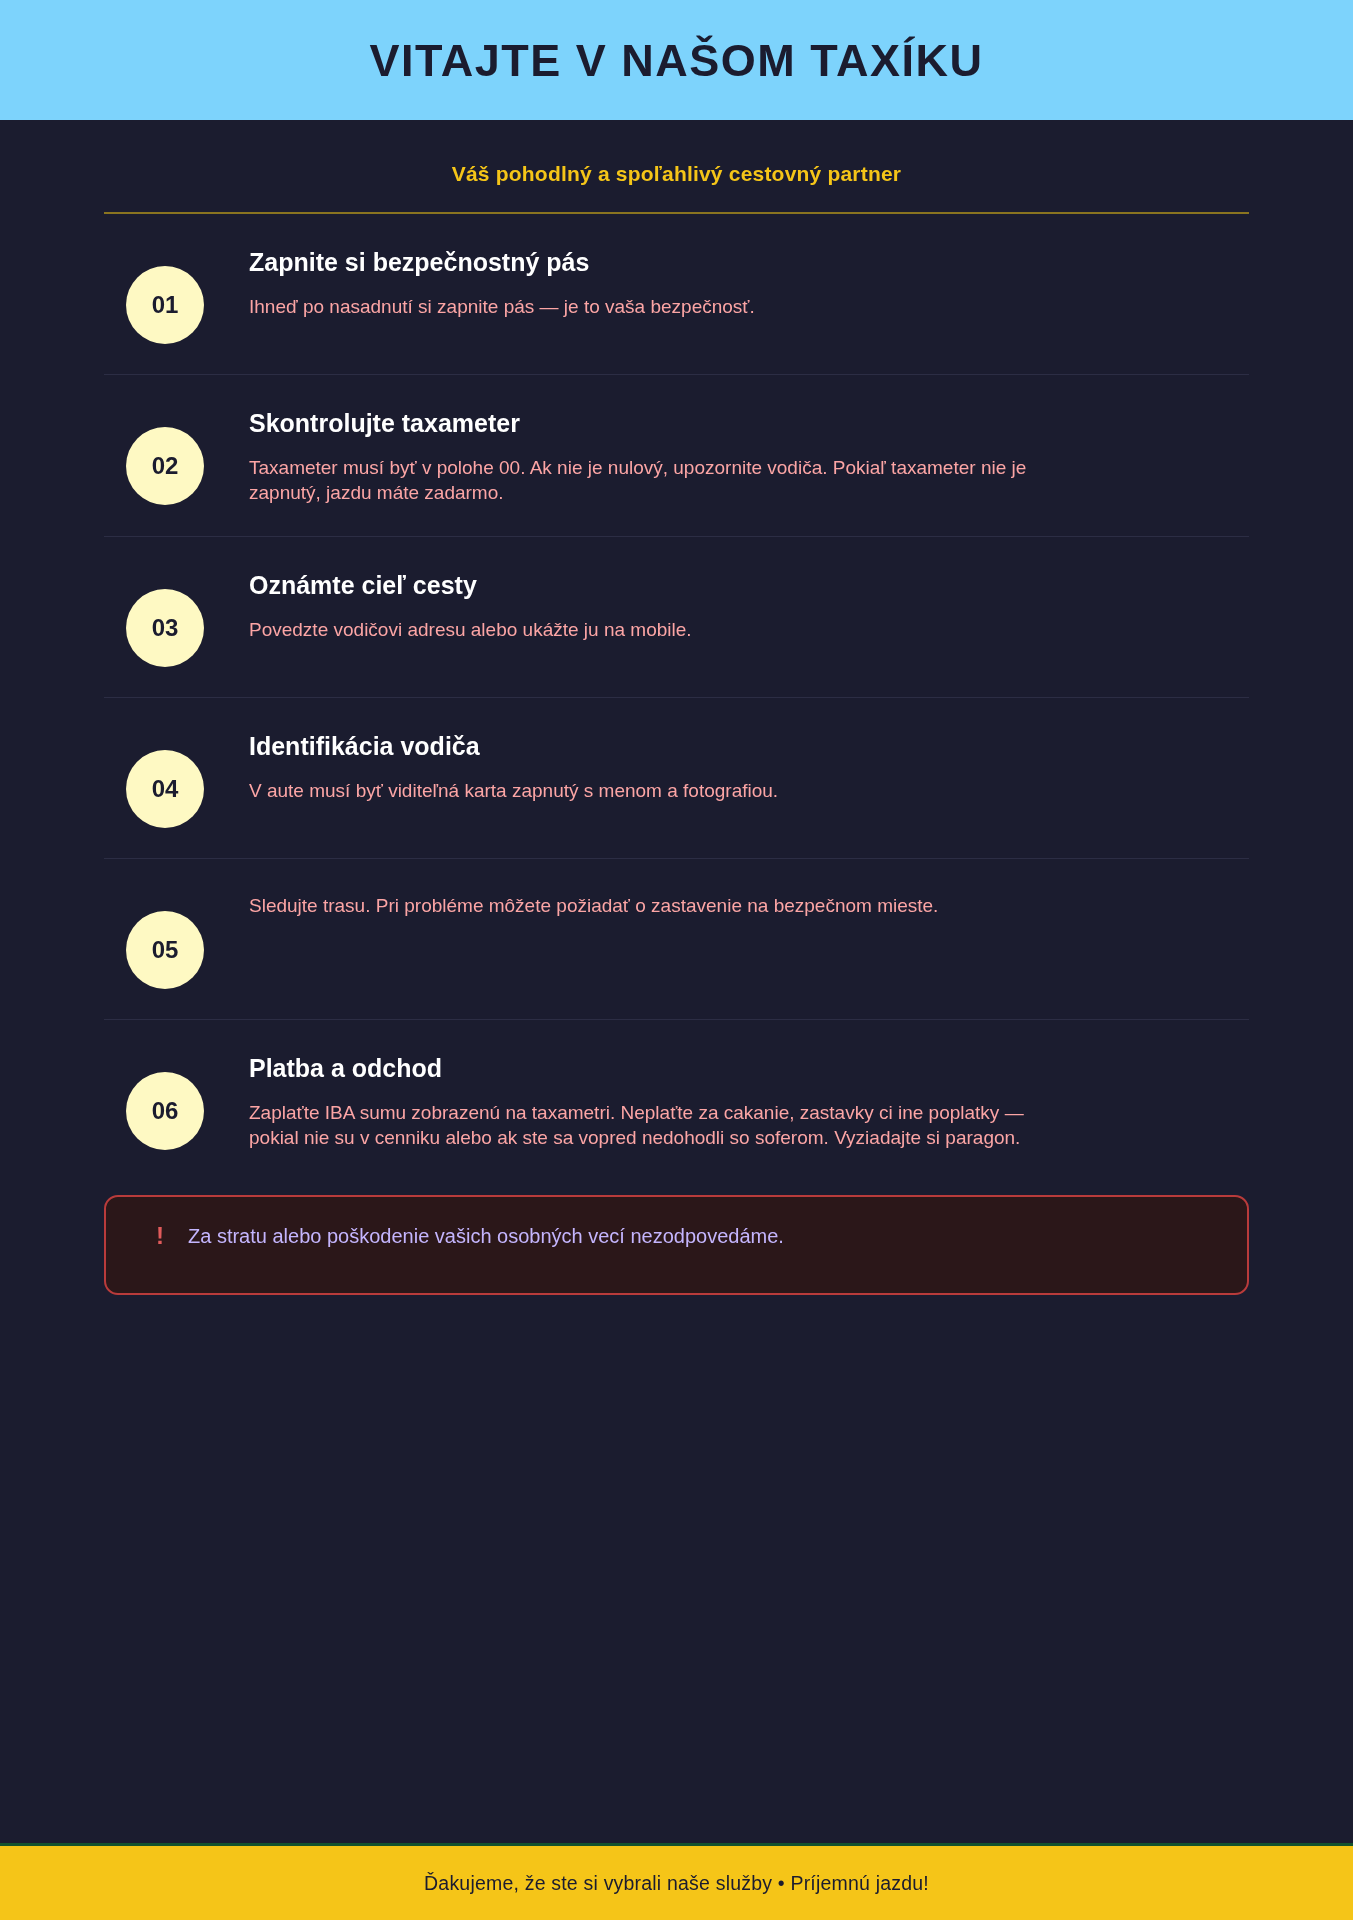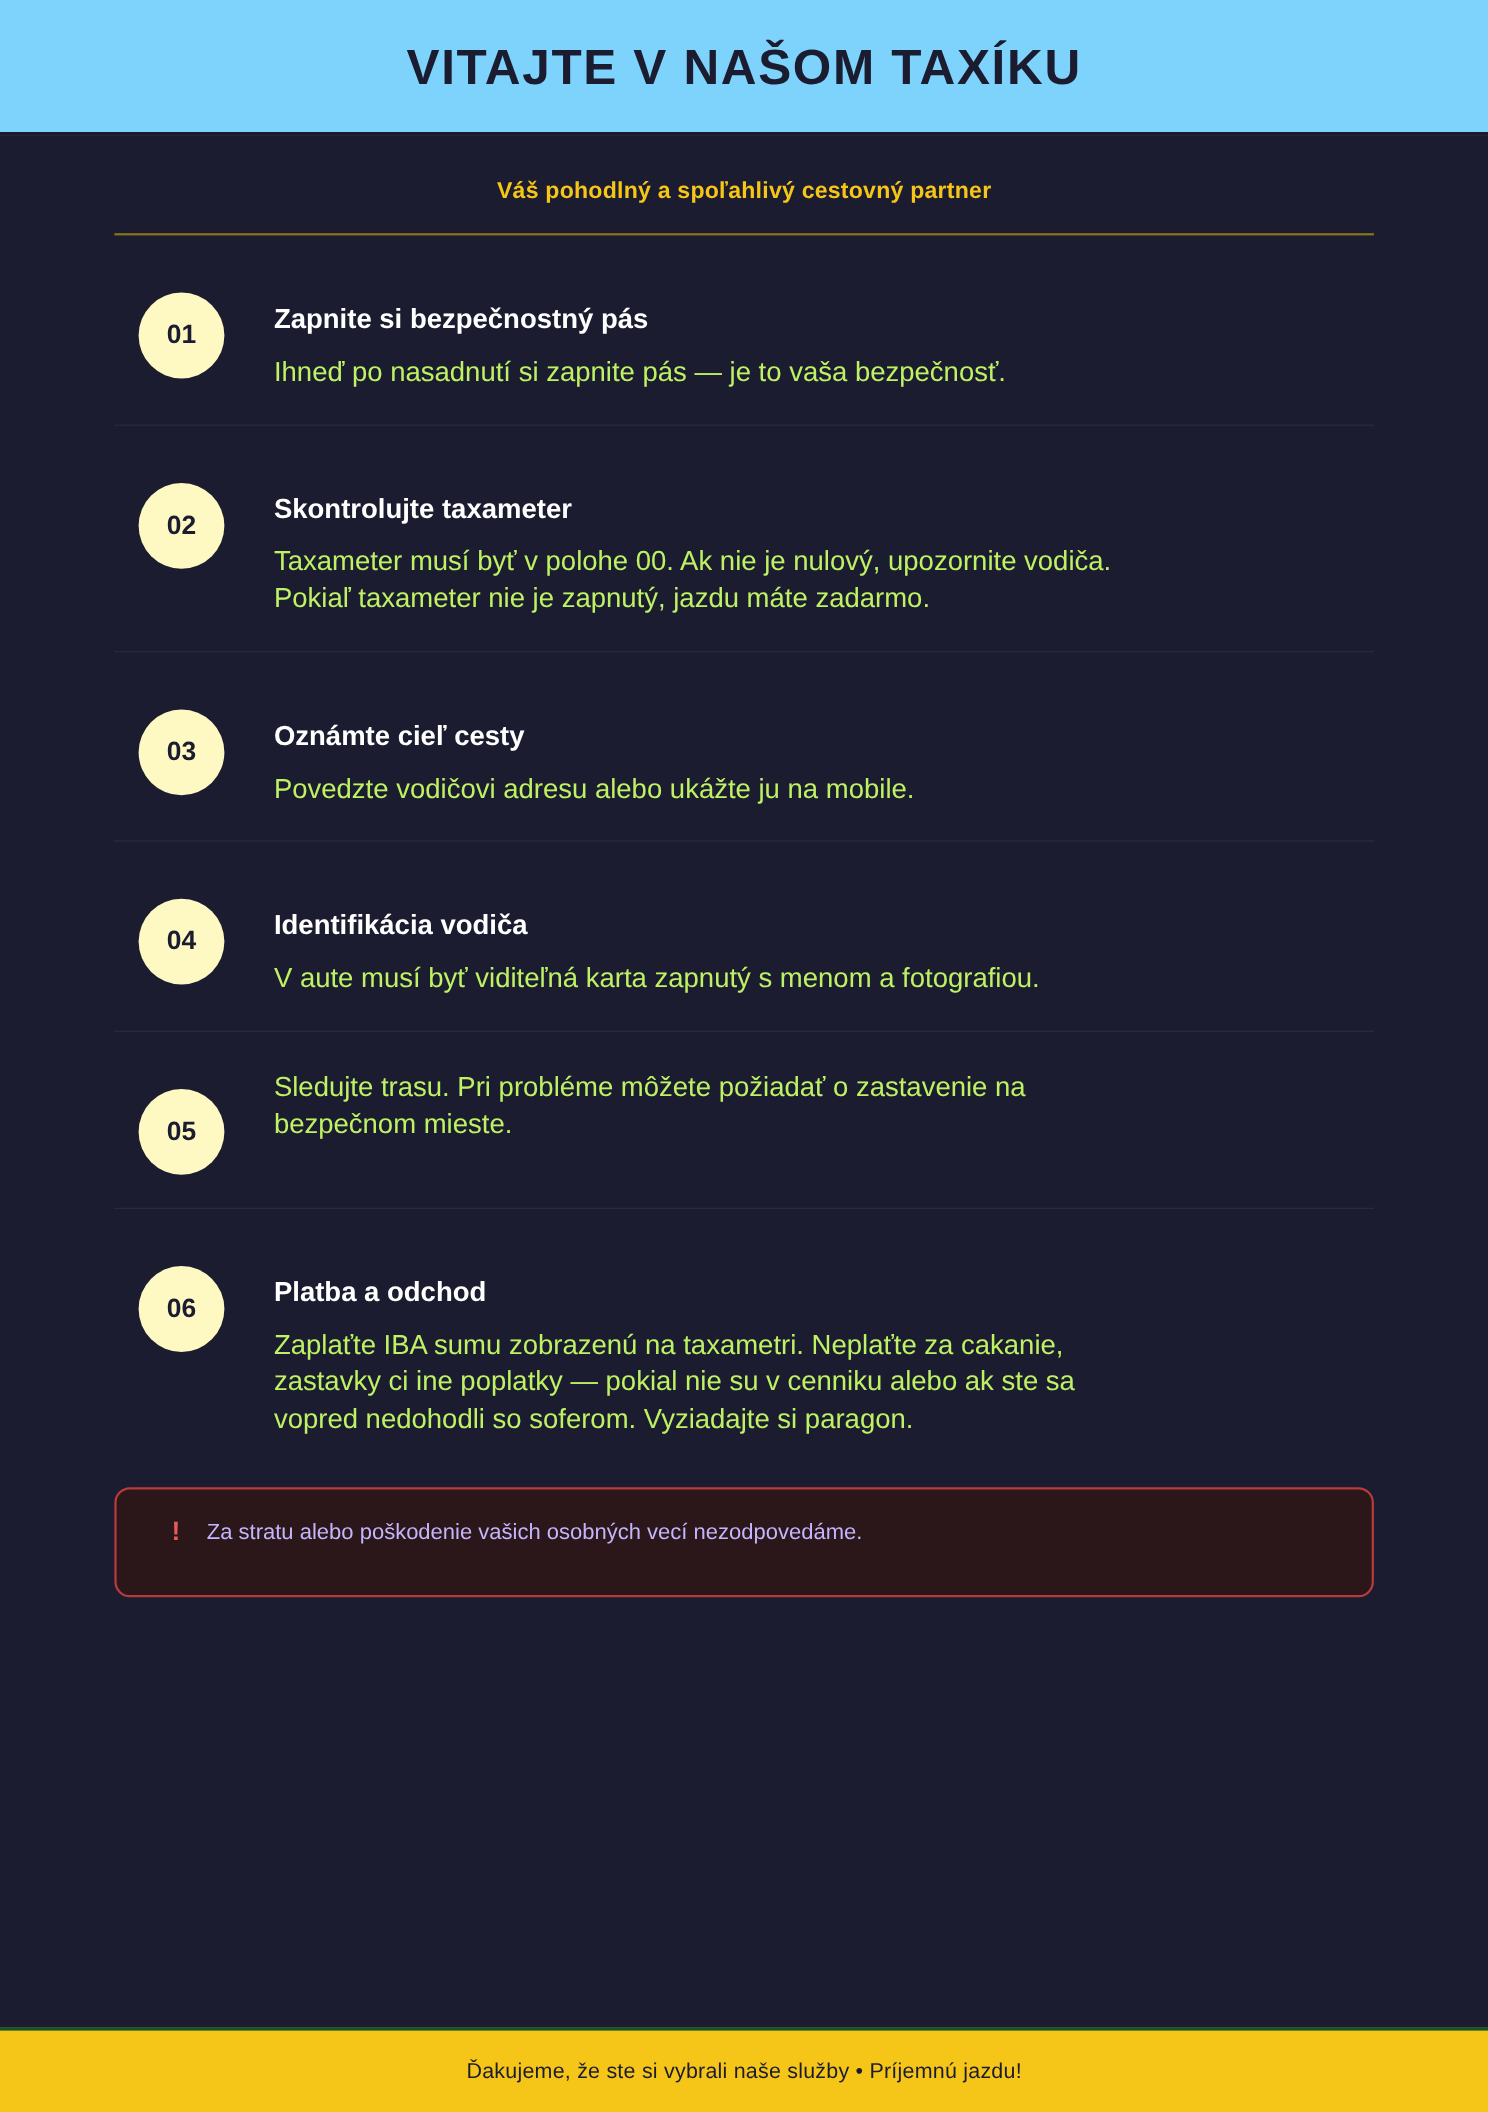--- a/index.html
+++ b/index.html
@@ -96,26 +96,25 @@
     padding-left: 45px;
     padding-top: 4px;
   }
 
   .step-title {
     color: #ffffff;
     font-size: 25px;
     font-weight: bold;
     line-height: 1.15;
     margin-bottom: 17px;
-    margin-top: 28px;
   }
 
   .step-desc {
-    color: #bef264;
-    font-size: 25px;
+    color: #fca5a5;
+    font-size: 19px;
     line-height: 1.35;
     max-width: 790px;
   }
 
   
   .warning {
     margin-top: 14px;
     border: 2px solid #b93b3b;
     border-radius: 14px;
     background: #2b1719;

